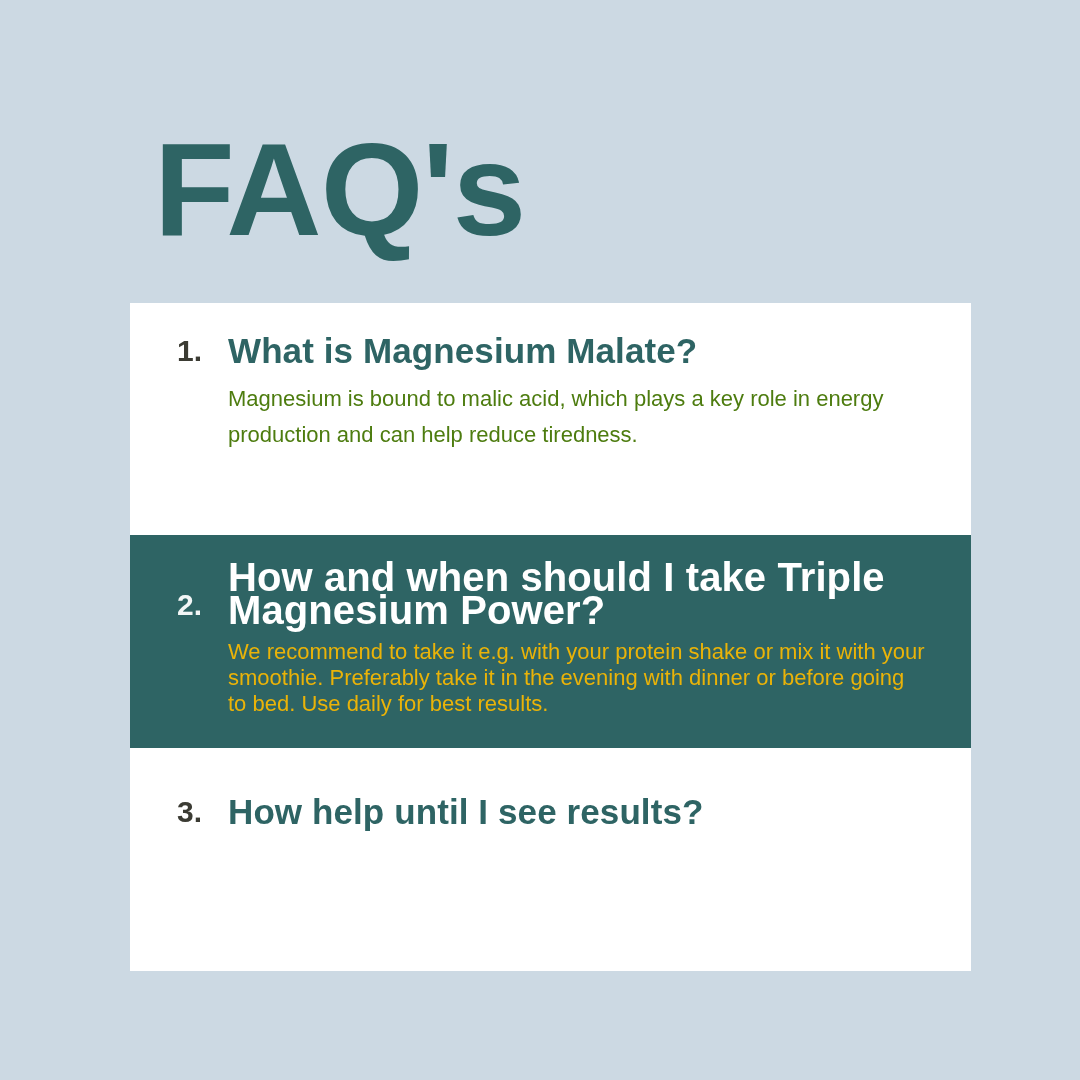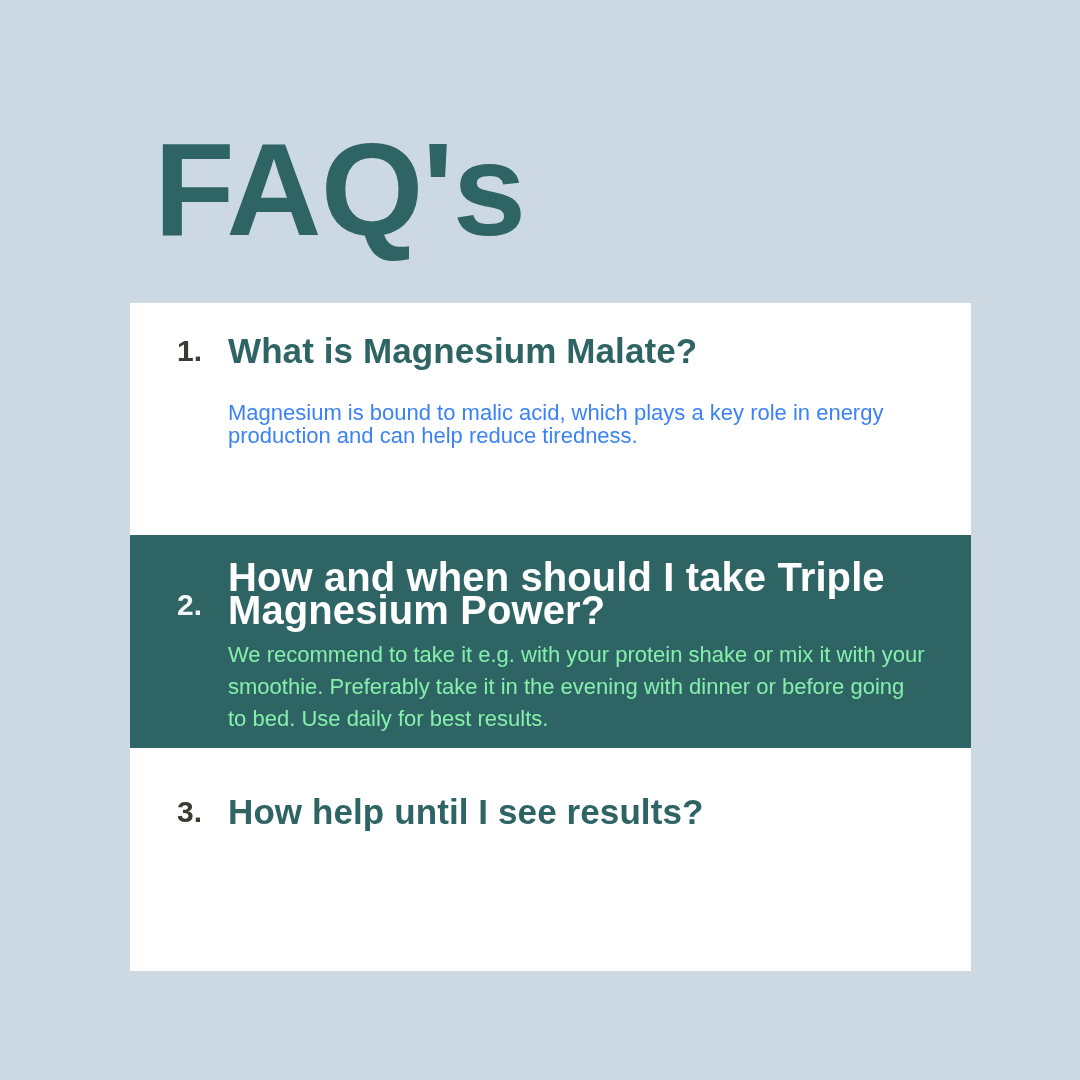--- a/index.html
+++ b/index.html
@@ -105,31 +105,31 @@
   }
 
   .faq-item.highlight .q-text {
     color: #ffffff;
     line-height: 33px;
     font-size: 40px;
   }
 
   .a-text {
     font-size: 22px;
-    line-height: 23px;
-    color: #3b82f6;
+    line-height: 36px;
+    color: #4d7c0f;
     margin-left: 51px;
-    margin-top: 32px;
+    margin-top: 12px;
     max-width: 690px;
   }
 
   .faq-item.highlight .a-text {
-    color: #86efac;
+    color: #eab308;
     margin-top: 12px;
-    line-height: 32px;
+    line-height: 26px;
     max-width: 700px;
   }
 </style>
 </head>
 <body>
 
 <div class="page">
 
   <div class="faq-title">FAQ's</div>
 

